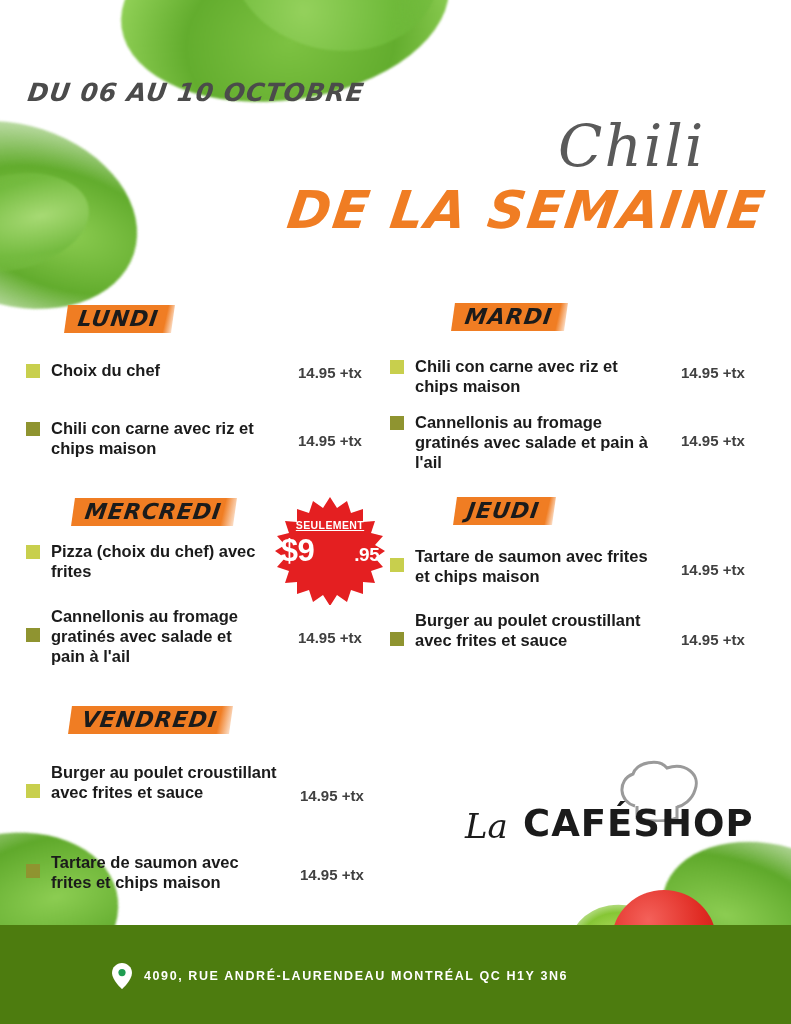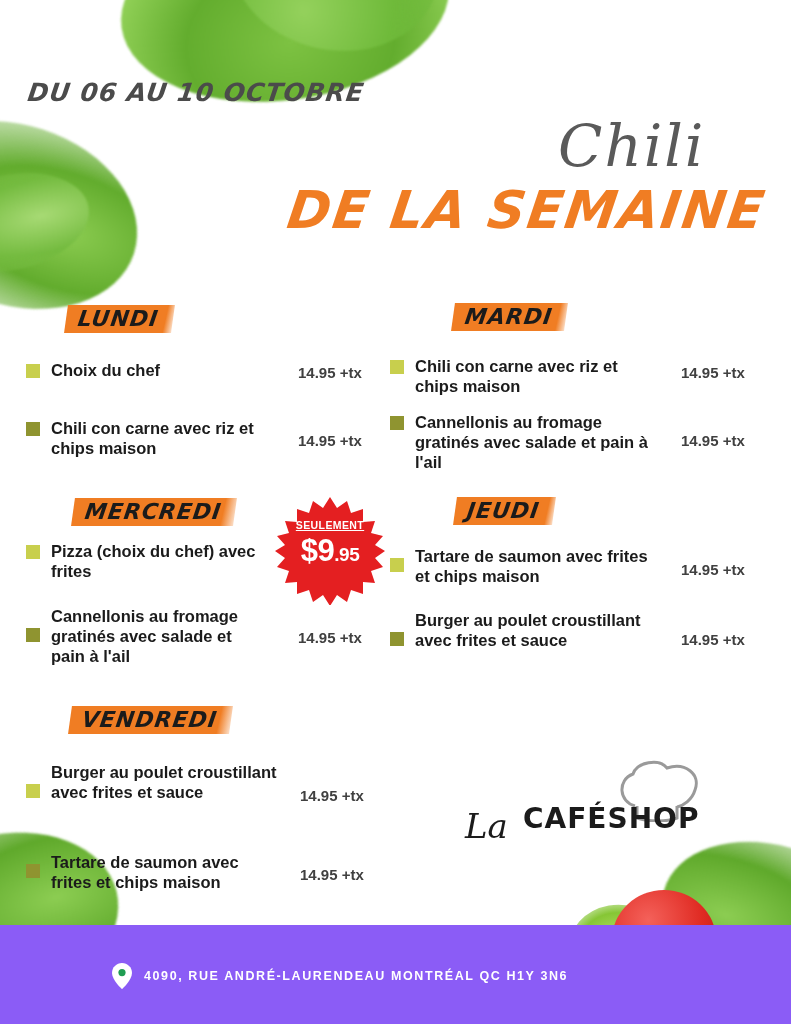--- a/index.html
+++ b/index.html
@@ -186,21 +186,21 @@
     position: absolute;
     top: 38px;
     left: 0;
     width: 110px;
     text-align: center;
     color: #fff;
     font-weight: bold;
     font-size: 31px;
     letter-spacing: -0.5px;
   }
-  .burst-price .cents { font-size: 19px; }
+  .burst-price .cents { font-size: 19px; padding-left: 40px; }
 
   
   .logo {
     position: absolute;
     top: 760px;
     left: 455px;
     width: 270px;
     height: 110px;
   }
   .logo-la {
@@ -210,21 +210,21 @@
     font-family: "DejaVu Serif", serif;
     font-style: italic;
     font-size: 34px;
     color: #1b1b1b;
   }
   .logo-main {
     position: absolute;
     left: 68px;
     top: 42px;
     font-family: "DejaVu Sans", sans-serif;
-    font-size: 28px;
+    font-size: 37px;
     font-weight: bold;
     letter-spacing: 1px;
     color: #1b1b1b;
   }
   .chef-hat {
     position: absolute;
     left: 160px;
     top: 0px;
   }
 
@@ -258,21 +258,21 @@
     transform: rotate(-10deg);
   }
 
   
   .footer {
     position: absolute;
     left: 0;
     top: 925px;
     width: 791px;
     height: 99px;
-    background: #8b5cf6;
+    background: #4d7c0f;
   }
   .footer-inner {
     position: absolute;
     top: 38px;
     left: 112px;
     display: flex;
     align-items: center;
   }
   .pin-icon { margin-right: 12px; }
   .footer-address {

